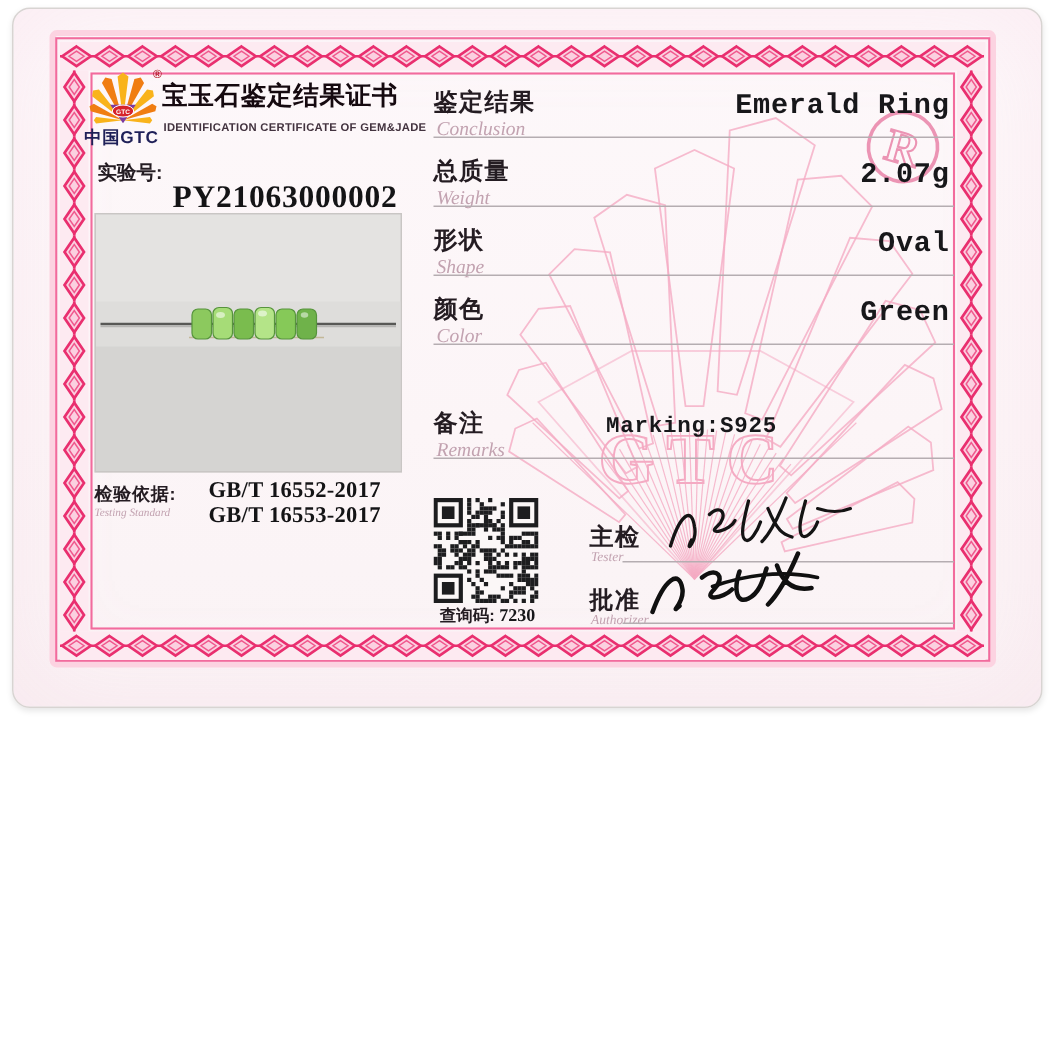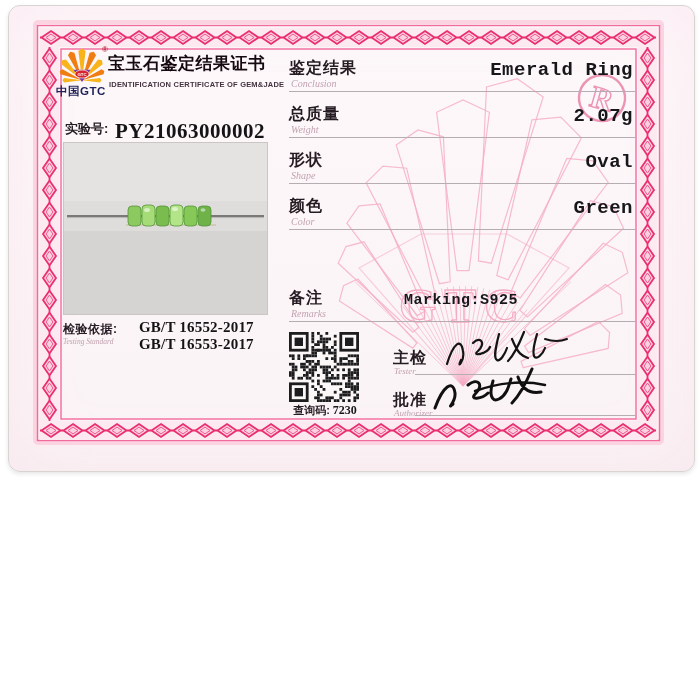--- a/index.html
+++ b/index.html
@@ -25,21 +25,21 @@
   .serif-val{font-family:"Liberation Serif",serif;font-weight:bold;color:#141416;}
 
   .labno-label{font-size:13px;}
   .labno-value{font-size:21px;letter-spacing:.5px;margin-top:16px;}
 
   .photo{position:absolute;left:54px;top:136px;width:203px;height:171px;
     border:1px solid #c9c6c4;background:#dddcda;}
 
   .frow{position:absolute;left:280px;width:347px;height:40px;}
   .frow .cn-label{position:absolute;left:0;top:0;font-size:16px;letter-spacing:1px;}
-  .frow .en-label{position:absolute;left:2px;top:20px;font-size:10px;}
+  .frow .en-label{position:absolute;left:2px;top:20px;font-size:13px;}
   .frow .rule{position:absolute;left:0;right:0;top:33px;border-bottom:1px solid #b5adb1;}
   .frow .val{position:absolute;right:3px;top:1px;font-size:19px;letter-spacing:.5px;}
   .frow .val.small{font-size:15.5px;top:5px;}
   .frow .val.center{right:auto;left:115px;font-size:15px;top:4px;}
 
   .sigrow{position:absolute;left:384px;width:243px;height:40px;}
   .sigrow .cn-label{position:absolute;left:0;top:0;font-size:16px;letter-spacing:1px;}
   .sigrow .en-label{position:absolute;left:1px;top:18px;font-size:9px;}
   .sigrow .rule{position:absolute;left:22px;right:0;border-bottom:1px solid #b5adb1;}
 
@@ -580,21 +580,21 @@
           <path d="M24 36 L42.9 38.3 L44.5 36.0 L42.9 33.7 Z" fill="#f9b31b"></path>
           <path d="M24 38 L15 25 L33 25 Z" fill="#7b3aa0"></path>
           <ellipse cx="24" cy="29.5" rx="7.5" ry="4.2" fill="#d6232b" stroke="#ffffff" stroke-width="0.7"></ellipse>
           <text x="24" y="31.3" text-anchor="middle" font-size="4.6" font-weight="bold" fill="#ffffff" font-family="&quot;Liberation Sans&quot;,sans-serif">GTC</text>
         </svg>
       <div class="abs brand-reg" style="left:93px;top:39px;">®</div>
       <div class="abs brand-name" style="left:42px;top:78px;width:60px;">中国GTC</div>
       <div class="abs title-cn" style="left:99px;top:46px;">宝玉石鉴定结果证书</div>
       <div class="abs title-en" style="left:100px;top:74px;">IDENTIFICATION CERTIFICATE OF GEM&amp;JADE</div>
 
-      <div class="abs cn-label labno-label" style="left:56px;top:114px;">实验号:</div>
+      <div class="abs cn-label labno-label" style="left:56px;top:100px;">实验号:</div>
       <div class="abs serif-val labno-value" style="left:106px;top:97px;">PY21063000002</div>
 
       <div class="photo">
         <svg width="203" height="171" viewBox="0 0 203 171">
           <rect width="203" height="86" fill="#e4e3e1"></rect>
           <rect y="86" width="203" height="85" fill="#d5d4d2"></rect>
           <rect y="58" width="203" height="30" fill="#dedddb"></rect>
           <path d="M3 73 H200" stroke="#4a4a48" stroke-width="1.6" opacity="0.9"></path>
           <path d="M3 74.6 H200" stroke="#9b9a98" stroke-width="1" opacity="0.6"></path>
           <path d="M62 82 H152" stroke="#b9a97c" stroke-width="1" opacity="0.7"></path>
@@ -872,21 +872,21 @@
         <span class="en-label">Shape</span>
         <span class="rule"></span>
         <span class="val">Oval</span>
       </div>
       <div class="frow" style="top:190px;">
         <span class="cn-label">颜色</span>
         <span class="en-label">Color</span>
         <span class="rule"></span>
         <span class="val">Green</span>
       </div>
-      <div class="frow" style="top:282px;">
+      <div class="frow" style="top:266px;">
         <span class="cn-label">备注</span>
         <span class="en-label">Remarks</span>
         <span class="rule"></span>
         <span class="val center">Marking:S925</span>
       </div>
 
       <div class="sigrow" style="top:342px;">
         <span class="cn-label">主检</span>
         <span class="en-label">Tester</span>
         <span class="rule" style="top:26px;"></span>

